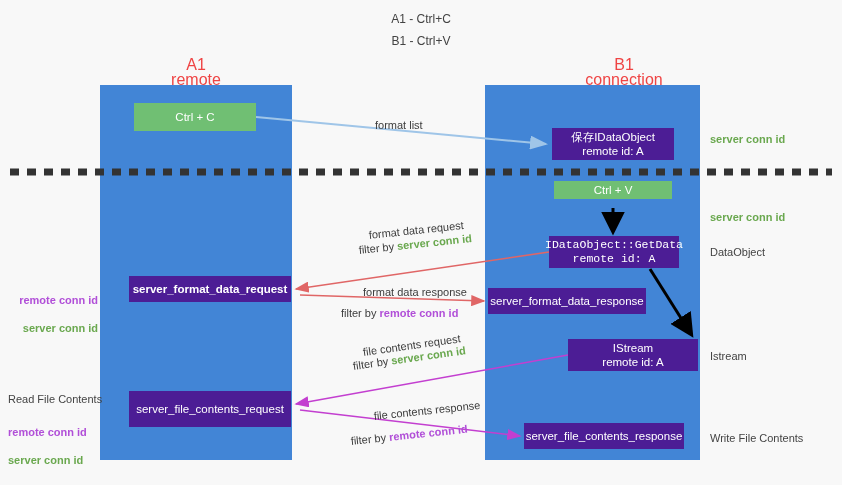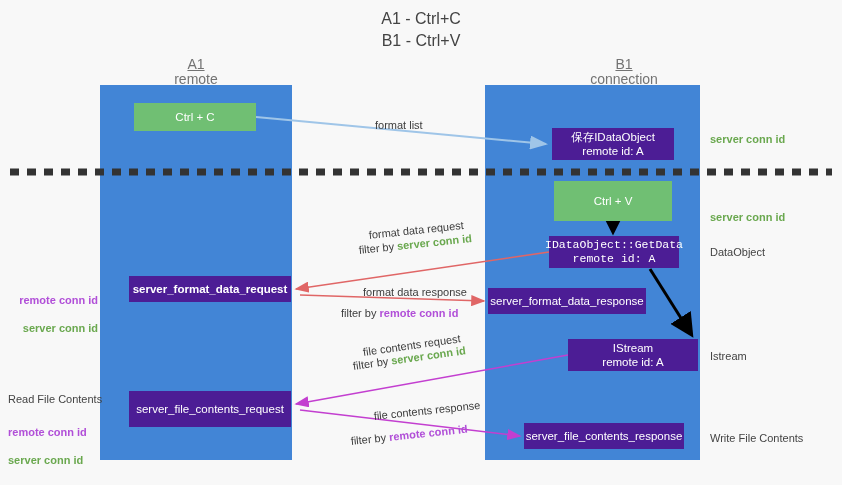--- a/index.html
+++ b/index.html
@@ -11,32 +11,31 @@
     overflow:hidden;
     color:#3c3c3c;
   }
   #stage{position:absolute;left:0;top:0;width:842px;height:485px;}
   .abs{position:absolute;}
 
   
   #title{
     left:0;top:8px;width:842px;
     text-align:center;
-    font-size:16px;line-height:22px;
+    font-size:12px;line-height:22px;
     color:#434343;
     white-space:pre-line;
   }
 
   
   .col-head{
     text-align:center;
-    font-size:14px;line-height:15px;
-    color:#737373;
+    font-size:16px;line-height:15px;
+    color:#ef4444;
     white-space:pre-line;
-    text-decoration:underline;
   }
   #head-a1{left:120px;top:57px;width:152px;}
   #head-b1{left:548px;top:57px;width:152px;}
 
   
   .lane{background:#4285d6;}
   #lane-a1{left:100px;top:85px;width:192px;height:375px;}
   #lane-b1{left:485px;top:85px;width:215px;height:375px;}
 
   
@@ -48,21 +47,21 @@
     font-size:11.5px;
     line-height:14px;
     white-space:pre-line;
     padding:2px 4px;
   }
   .box.green{background:#70bf73;}
   .box.orange{background:#4c1d95;}
 
   #box-ctrlc{left:134px;top:103px;width:122px;height:28px;}
   #box-save-idataobject{left:552px;top:128px;width:122px;height:32px;}
-  #box-ctrlv{left:554px;top:181px;width:118px;height:40px;}
+  #box-ctrlv{left:554px;top:181px;width:118px;height:18px;}
   #box-getdata{left:549px;top:236px;width:130px;height:32px;font-family:Liberation Mono, monospace;}
   #box-fmt-req{left:129px;top:276px;width:162px;height:26px;font-weight:bold;}
   #box-fmt-resp{left:488px;top:288px;width:158px;height:26px;}
   #box-istream{left:568px;top:339px;width:130px;height:32px;}
   #box-file-req{left:129px;top:391px;width:162px;height:36px;}
   #box-file-resp{left:524px;top:423px;width:160px;height:26px;}
 
   
   .side{
     font-size:11px;line-height:14px;

